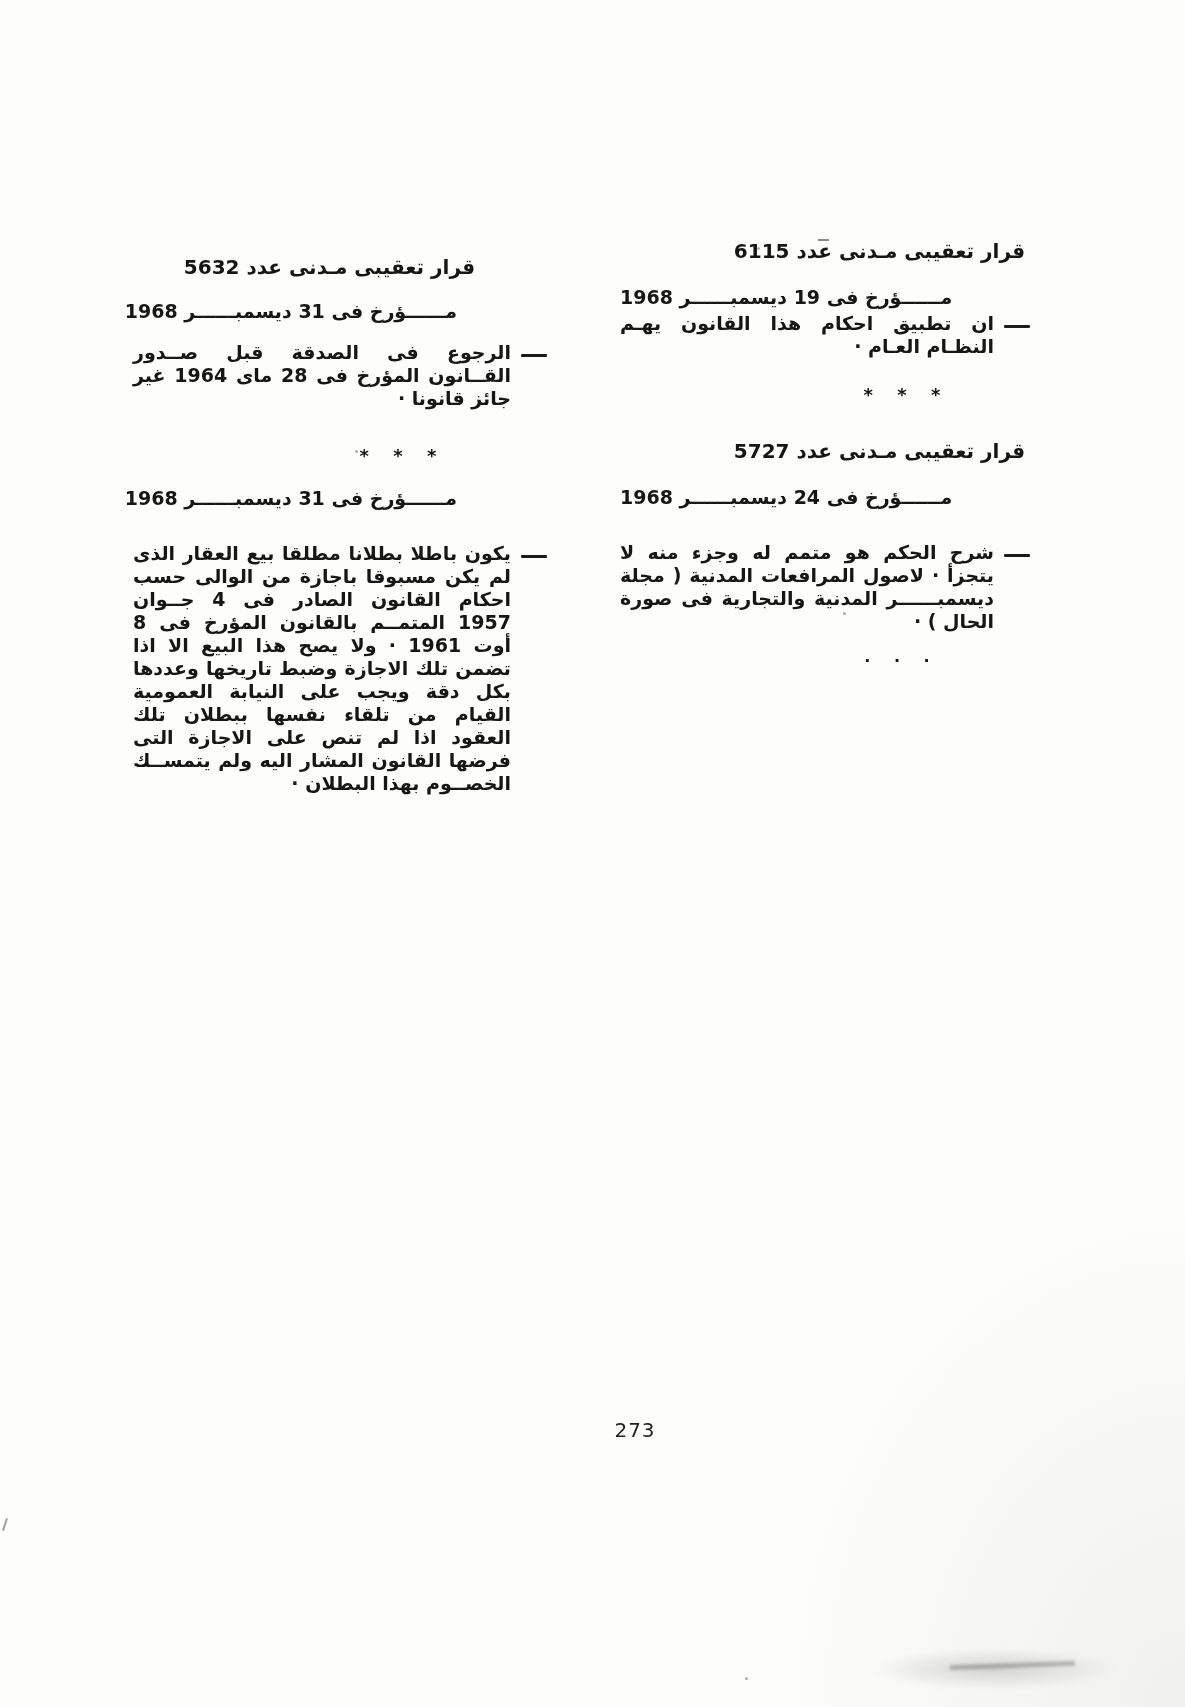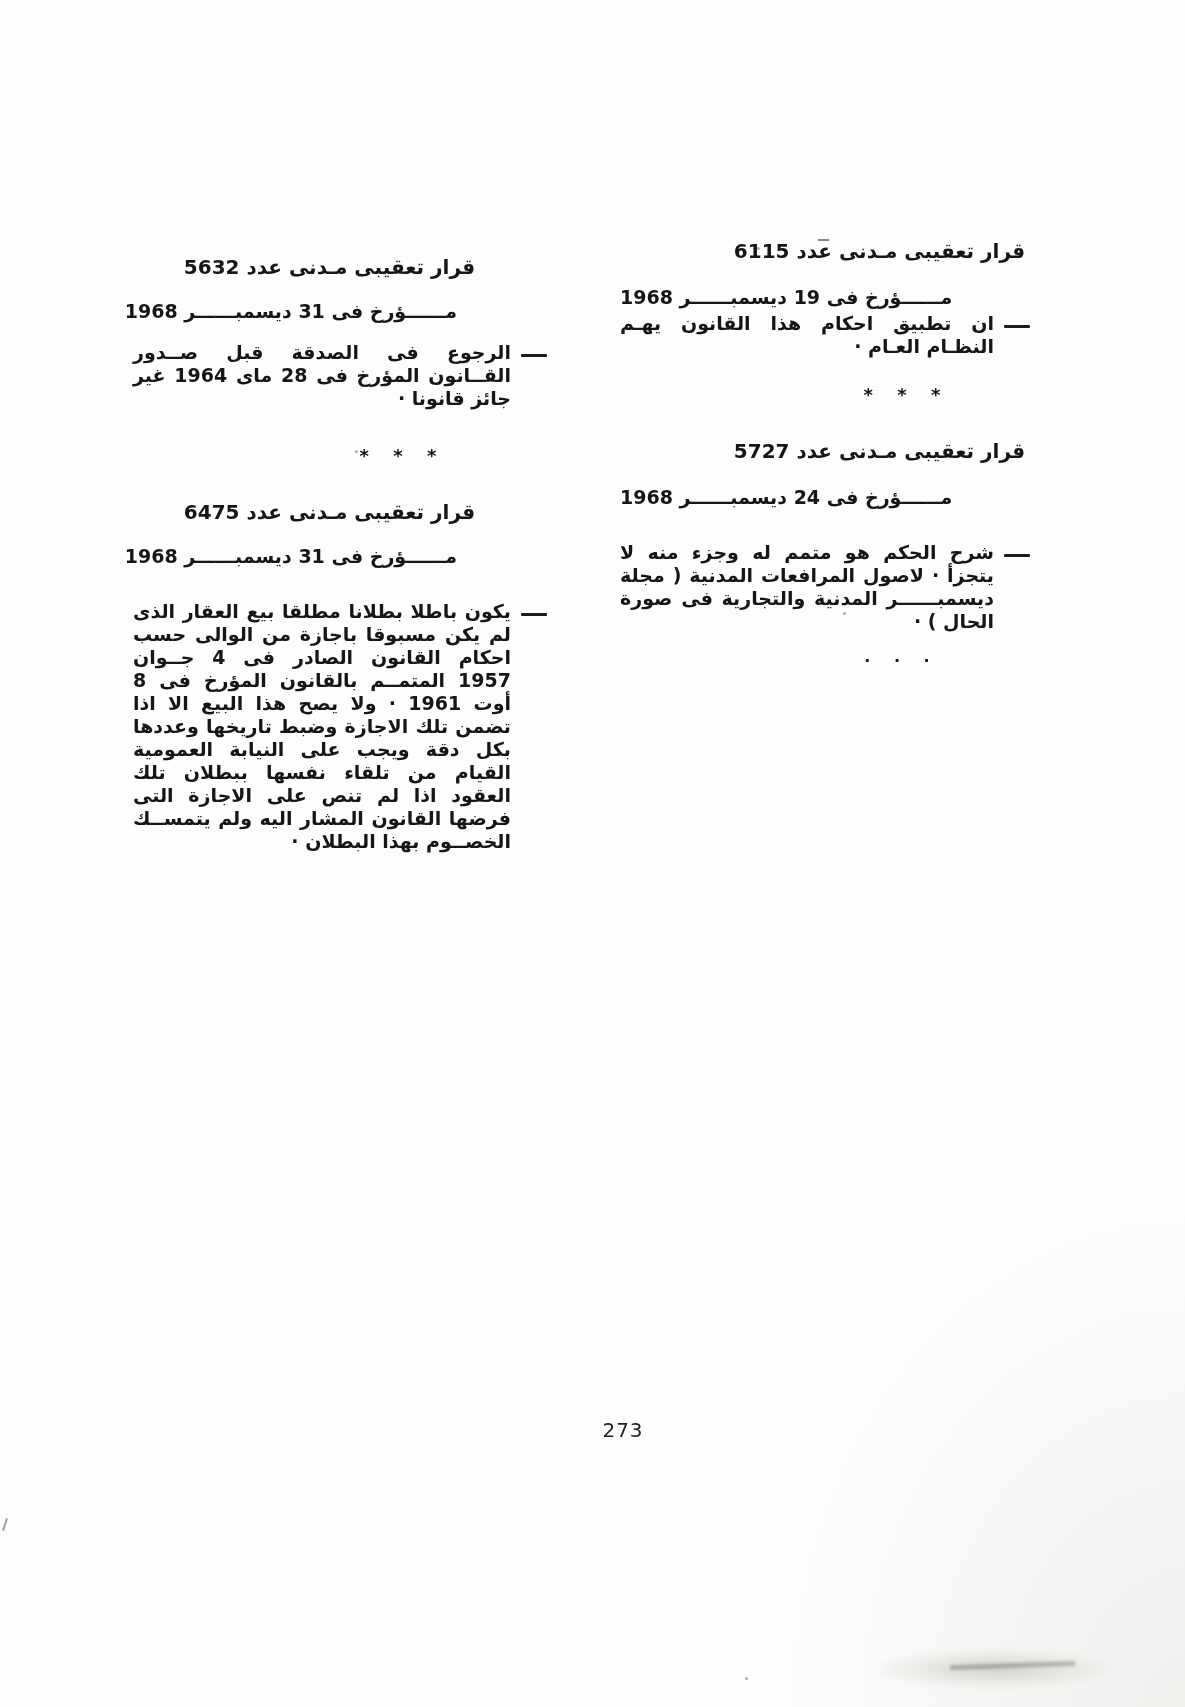--- a/index.html
+++ b/index.html
@@ -69,21 +69,21 @@
     direction:ltr;
   }
   .sep-stars-r { margin-top:24px; transform:translateX(78px); }
   .sep-stars-l { margin-top:33px; transform:translateX(59px); }
   .sep-dots-r  { margin-top:15px; transform:translateX(73px); font-size:16px; }
   .gap-before-title { margin-top:30px; }
   .gap-before-bullet-block { margin-top:30px; }
 
   .page-number {
     position:absolute;
-    top:1418px; left:588px; width:70px;
+    top:1418px; left:600px; width:70px;
     text-align:center;
     font-size:20px;
     letter-spacing:1px;
     color:#222;
   }
 
   
   .speck { position:absolute; background:rgba(20,20,20,0.5); }
   .speck.dot { width:3px; height:3px; border-radius:50%; background:rgba(20,20,20,0.35); }
   .smudge {
@@ -138,21 +138,20 @@
     <div class="decision-title">قرار تعقيبى مـدنى عدد 5632</div>
     <div class="decision-date">مــــــؤرخ فى 31 ديسمبــــــر 1968</div>
 
     <div class="bullet">
       <span class="dash"></span>
       <div class="text">الرجوع فى الصدقة قبل صــدور القــانون المؤرخ فى 28 ماى 1964 غير جائز قانونا ·</div>
     </div>
 
     <div class="sep sep-stars-l">* * *</div>
 
-    <div class="decision-title gap-before-title">قرار تعقيبى مـدنى عدد 6475</div>
     <div class="decision-date">مــــــؤرخ فى 31 ديسمبــــــر 1968</div>
 
     <div class="bullet gap-before-bullet-block">
       <span class="dash"></span>
       <div class="text">يكون باطلا بطلانا مطلقا بيع العقار الذى لم يكن مسبوقا باجازة من الوالى حسب احكام القانون الصادر فى 4 جــوان 1957 المتمــم بالقانون المؤرخ فى 8 أوت 1961 · ولا يصح هذا البيع الا اذا تضمن تلك الاجازة وضبط تاريخها وعددها بكل دقة ويجب على النيابة العمومية القيام من تلقاء نفسها ببطلان تلك العقود اذا لم تنص على الاجازة التى فرضها القانون المشار اليه ولم يتمســك الخصــوم بهذا البطلان ·</div>
     </div>
   </div>
 
   <div class="page-number">273</div>
 

